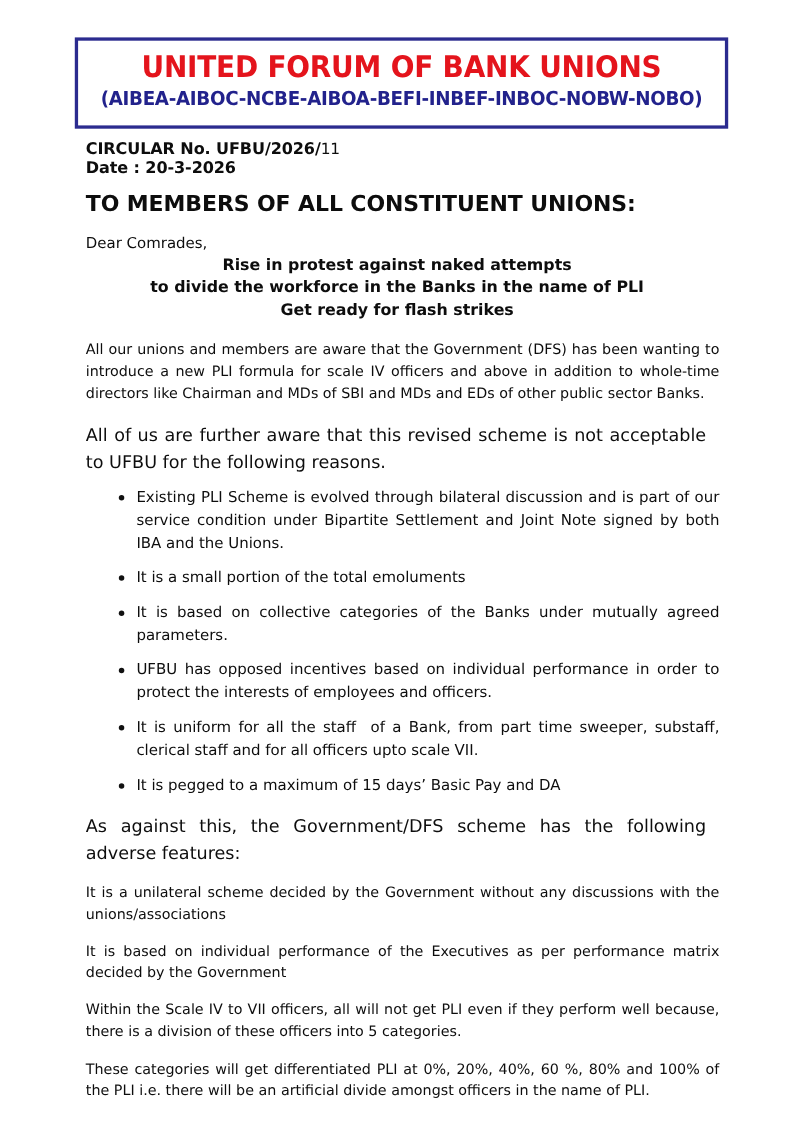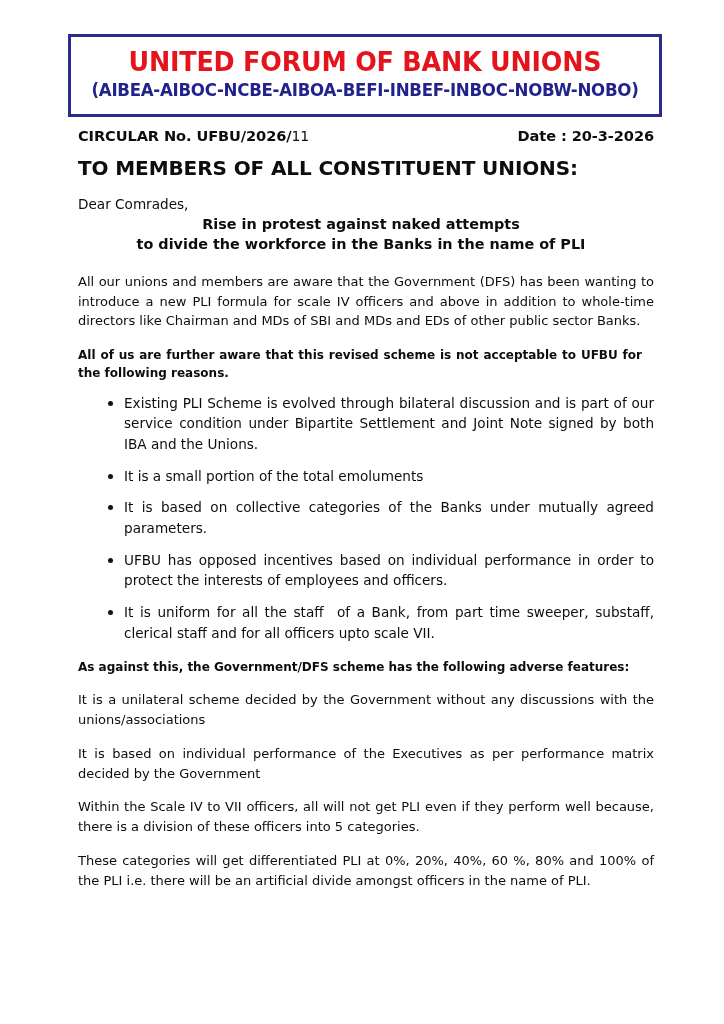--- a/index.html
+++ b/index.html
@@ -66,20 +66,21 @@
   }
 
   .meta-row {
     display: flex;
     justify-content: space-between;
     align-items: baseline;
     font-size: 14.6px;
     font-weight: bold;
     letter-spacing: -0.1px;
     margin-bottom: 2px;
+    flex-direction: column;
   }
   .meta-row .circ-num {
     font-weight: normal;
     font-family: "DejaVu Sans", sans-serif;
     font-size: 14px;
   }
   .to-line {
     font-size: 20px;
     font-weight: bold;
     letter-spacing: -0.1px;
@@ -105,22 +106,22 @@
     line-height: 1.52;
     text-align: justify;
     text-justify: inter-word;
     margin: 14px 0 0 0;
   }
   p.body-para.first {
     margin-top: 17px;
   }
 
   p.bold-para {
-    font-size: 12px;
-    font-weight: bold;
+    font-size: 16px;
+    font-weight: normal;
     line-height: 1.52;
     text-align: justify;
     text-justify: inter-word;
     margin: 15px 12px 0 0;
   }
 
   ul.bullets {
     list-style: none;
     margin: 10px 0 0 0;
     padding: 0;
@@ -166,20 +167,21 @@
       <div>Date : 20-3-2026</div>
     </div>
 
     <div class="to-line">TO MEMBERS OF ALL CONSTITUENT UNIONS:</div>
 
     <div class="salutation">Dear Comrades,</div>
 
     <div class="centered-head">
       <div>Rise in protest against naked attempts</div>
       <div>to divide the workforce in the Banks in the name of PLI</div>
+      <div>Get ready for flash strikes</div>
     </div>
 
     <p class="body-para first">All our unions and members are aware that the Government (DFS) has been wanting  to introduce a new PLI formula for scale IV officers and above in addition to whole-time directors like Chairman and MDs of SBI and MDs and EDs of other public sector Banks.</p>
 
     <p class="bold-para">All of us are further aware that this revised scheme is not acceptable to UFBU for the following reasons.</p>
 
     <ul class="bullets">
       <li>
         <span class="dot"></span>
         <span class="txt">Existing PLI Scheme is evolved through bilateral discussion and is part of our service condition under Bipartite Settlement and Joint Note signed by both IBA and the Unions.</span>
@@ -192,20 +194,24 @@
         <span class="dot"></span>
         <span class="txt">It is based on collective categories of the Banks under mutually agreed parameters.</span>
       </li>
       <li>
         <span class="dot"></span>
         <span class="txt">UFBU has opposed incentives based on individual performance in order to protect the interests of employees and officers.</span>
       </li>
       <li>
         <span class="dot"></span>
         <span class="txt nowrap-justify">It is uniform for all the staff  of a Bank, from part time sweeper, substaff, clerical staff and for all officers upto scale VII.</span>
+      </li>
+      <li>
+        <span class="dot"></span>
+        <span class="txt">It is pegged to a maximum of 15 days’ Basic Pay and DA</span>
       </li>
     </ul>
 
     <p class="bold-para">As against this, the Government/DFS scheme has the following adverse features:</p>
 
     <p class="body-para">It is a unilateral scheme decided by the Government without any discussions with the unions/associations</p>
     <p class="body-para">It is based on individual performance of the Executives as per performance matrix decided by the Government</p>
     <p class="body-para">Within the Scale IV to VII officers, all will not get PLI even if they perform well because, there is a division of these officers into 5 categories.</p>
     <p class="body-para">These categories will get differentiated PLI at 0%, 20%, 40%, 60 %, 80% and 100% of the PLI i.e. there will be an artificial divide amongst officers in the name of PLI.</p>
 

